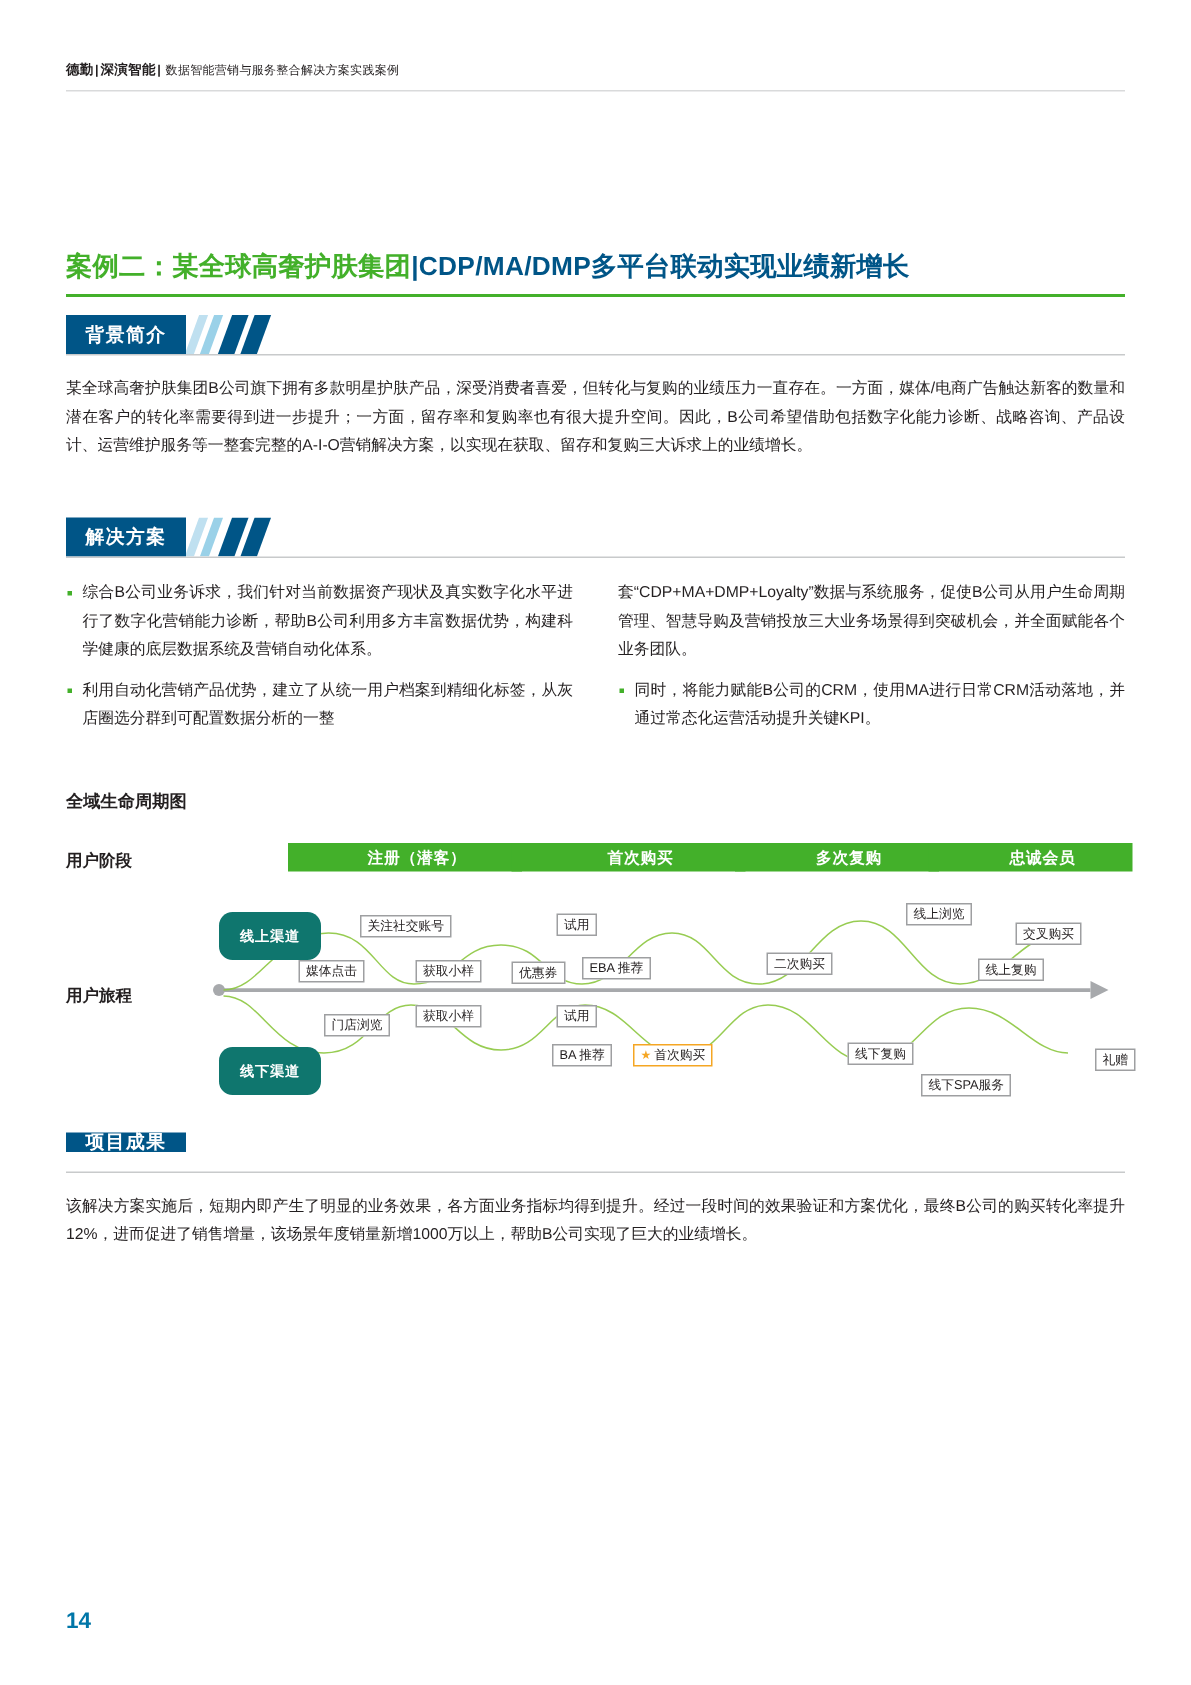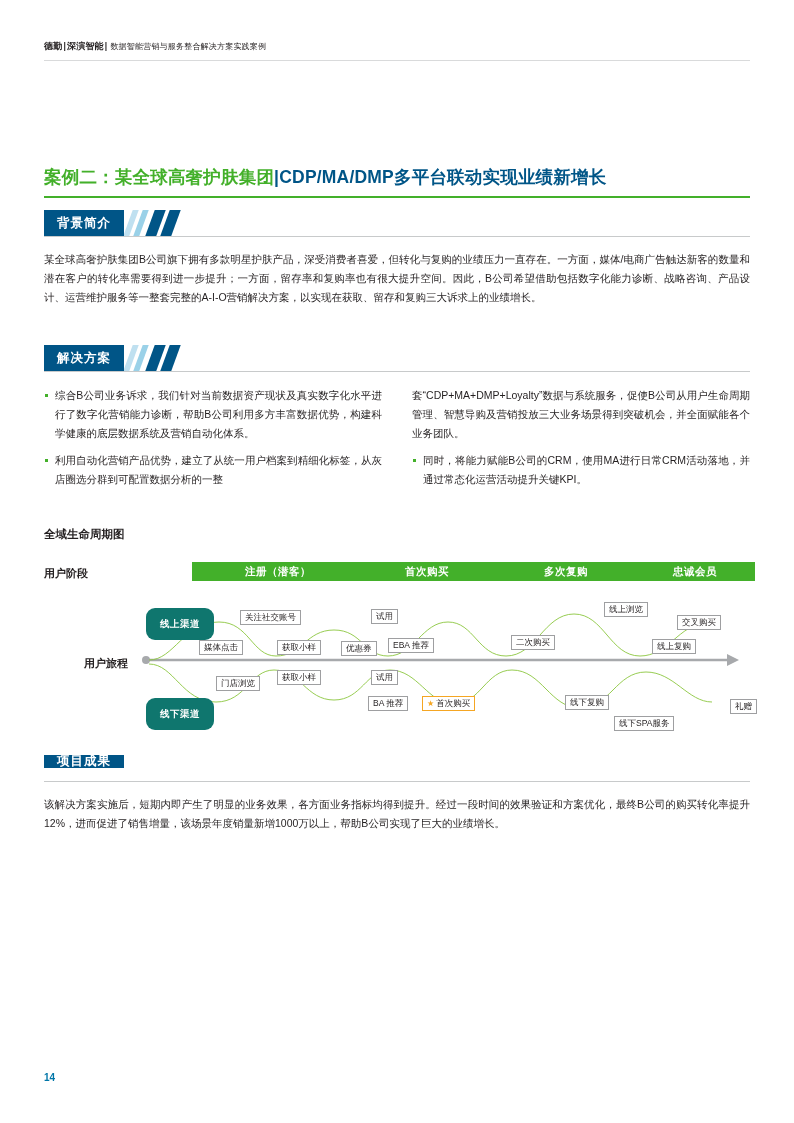--- a/index.html
+++ b/index.html
@@ -235,21 +235,21 @@
     width: 706px;
     font-size: 10.5px;
     line-height: 19px;
     text-align: justify;
   }
   
   .pagenum {
     position: absolute;
     left: 44px;
     top: 1072px;
-    font-size: 10px;
+    font-size: 15px;
     color: #0076a8;
     font-weight: bold;
   }
   svg.flow {
     position: absolute;
     left: 0; top: 0;
     width: 706px; height: 195px;
     overflow: visible;
   }
 </style>
@@ -306,21 +306,21 @@
       <div class="plain">套“CDP+MA+DMP+Loyalty”数据与系统服务，促使B公司从用户生命周期管理、智慧导购及营销投放三大业务场景得到突破机会，并全面赋能各个业务团队。</div>
       <div class="bullet" style="margin-top:8px;">同时，将能力赋能B公司的CRM，使用MA进行日常CRM活动落地，并通过常态化运营活动提升关键KPI。</div>
     </div>
   </div>
 
   <div class="diagram-title">全域生命周期图</div>
 
   <div class="diagram">
 
     <div class="row-label" style="left:0px; top:14px;">用户阶段</div>
-    <div class="row-label" style="left:0px; top:104px;margin-left:40px;">用户旅程</div>
+    <div class="row-label" style="left:0px; top:104px;">用户旅程</div>
 
     <div class="stage" style="left:148px; top:10px; width:140px;">注册（潜客）</div>
     <div class="stage" style="left:297px; top:10px; width:140px;">首次购买</div>
     <div class="stage" style="left:446px; top:10px; width:120px;text-align:right;">多次复购</div>
     <div class="stage" style="left:575px; top:10px; width:120px;">忠诚会员</div>
 
     <svg class="flow" viewBox="0 0 706 195">
 
       <line x1="102" y1="108" x2="683" y2="108" stroke="#a7a9ac" stroke-width="2.5"></line>
       <circle cx="102" cy="108" r="4" fill="#a7a9ac"></circle>

